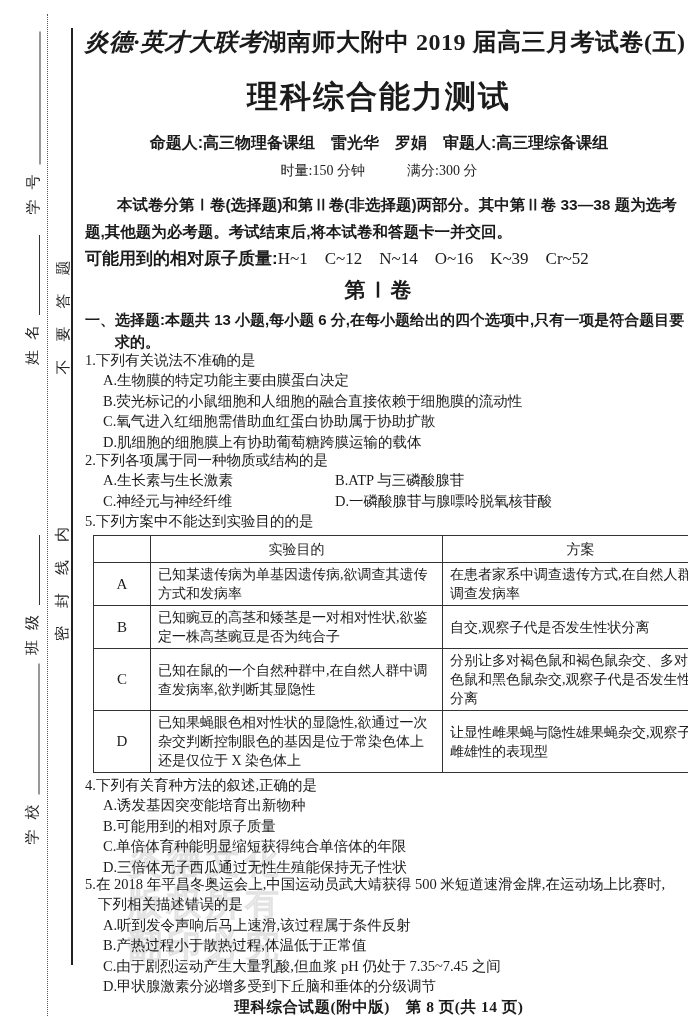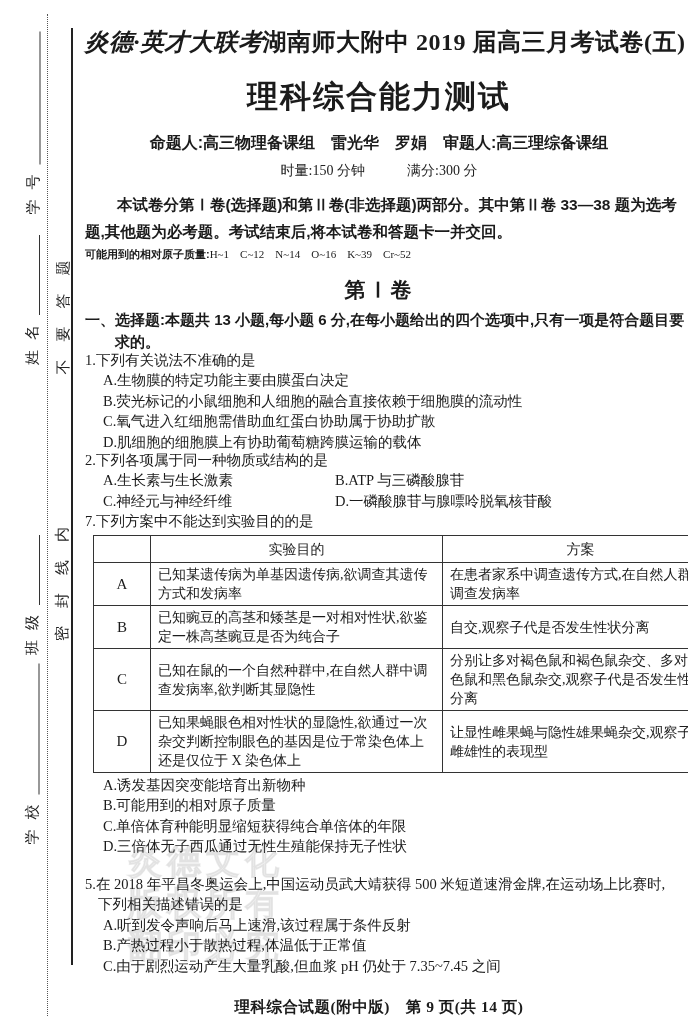--- a/index.html
+++ b/index.html
@@ -58,21 +58,21 @@
     top:76px; text-align:center; font-weight:bold; font-size:31px;
     letter-spacing:2px; font-family:"Liberation Sans", sans-serif;
   }
   .setters { top:133px; text-align:center; font-weight:bold; font-size:16px;
     font-family:"Liberation Sans", sans-serif; }
   .duration { top:162px; text-align:center; font-size:14px; color:#222; }
   .duration .gap { margin-right:42px;margin-top:22px; }
   .intro { top:191px; font-weight:bold; font-size:15.5px; line-height:27px;
     font-family:"Liberation Sans", sans-serif; }
   .intro .ind { text-indent:32px; }
-  .atomic { top:247px; font-size:11px; }
+  .atomic { top:247px; font-size:17px; }
   .atomic .albl { font-weight:bold; font-family:"Liberation Sans", sans-serif; }
   .part-title { top:276px; text-align:center; font-weight:bold; font-size:21px; letter-spacing:2px; }
   .section-intro { top:309px; font-weight:bold; font-size:15px; line-height:21.5px;
     font-family:"Liberation Sans", sans-serif; }
   .section-intro .cont { padding-left:30px; }
   .qblk { font-size:14.5px; line-height:20.4px; }
   .qblk .opt { padding-left:18px; }
   .q1 { top:350px; } .q2 { top:450px; } .q3s { top:511px; }
   .q4 { top:775px; } .q5 { top:874px; }
   .col1 { display:inline-block; width:232px; }
@@ -167,21 +167,21 @@
     <div class="blk qblk q2">
       <div class="line">2.下列各项属于同一种物质或结构的是</div>
       <div class="line opt">
         <span class="col1">A.生长素与生长激素</span><span>B.ATP 与三磷酸腺苷</span>
       </div>
       <div class="line opt">
         <span class="col1">C.神经元与神经纤维</span><span>D.一磷酸腺苷与腺嘌呤脱氧核苷酸</span>
       </div>
     </div>
 
-    <div class="blk qblk q3s line">7.下列方案中不能达到实验目的的是</div>
+    <div class="blk qblk q3s line">5.下列方案中不能达到实验目的的是</div>
 
     <table class="qtable">
       <tbody>
           <tr class="r-head">
         <th class="c-label"></th>
         <th class="c-purpose">实验目的</th>
         <th class="c-plan">方案</th>
       </tr>
       <tr class="r-a">
         <td class="c-label">A</td>
@@ -200,30 +200,32 @@
       </tr>
       <tr class="r-d">
         <td class="c-label">D</td>
         <td class="c-purpose">已知果蝇眼色相对性状的显隐性,欲通过一次杂交判断控制眼色的基因是位于常染色体上还是仅位于 X 染色体上</td>
         <td class="c-plan">让显性雌果蝇与隐性雄果蝇杂交,观察子代雌雄性的表现型</td>
       </tr>
     </tbody>
       </table>
 
     <div class="blk qblk q4">
+      <div class="line">4.下列有关育种方法的叙述,正确的是</div>
       <div class="line opt">A.诱发基因突变能培育出新物种</div>
       <div class="line opt">B.可能用到的相对原子质量</div>
       <div class="line opt">C.单倍体育种能明显缩短获得纯合单倍体的年限</div>
       <div class="line opt">D.三倍体无子西瓜通过无性生殖能保持无子性状</div>
     </div>
 
     <div class="blk qblk q5">
       <div class="line">5.在 2018 年平昌冬奥运会上,中国运动员武大靖获得 500 米短道速滑金牌,在运动场上比赛时,</div>
       <div class="line" style="padding-left:13px;">下列相关描述错误的是</div>
       <div class="line opt">A.听到发令声响后马上速滑,该过程属于条件反射</div>
       <div class="line opt">B.产热过程小于散热过程,体温低于正常值</div>
       <div class="line opt">C.由于剧烈运动产生大量乳酸,但血浆 pH 仍处于 7.35~7.45 之间</div>
-    </div>
-
-    <div class="blk pfooter">理科综合试题(附中版)　第 9 页(共 14 页)</div>
+      <div class="line opt">D.甲状腺激素分泌增多受到下丘脑和垂体的分级调节</div>
+    </div>
+
+    <div class="blk pfooter">理科综合试题(附中版)　第 8 页(共 14 页)</div>
 
   </div>
 </div>
 
 </body></html>

